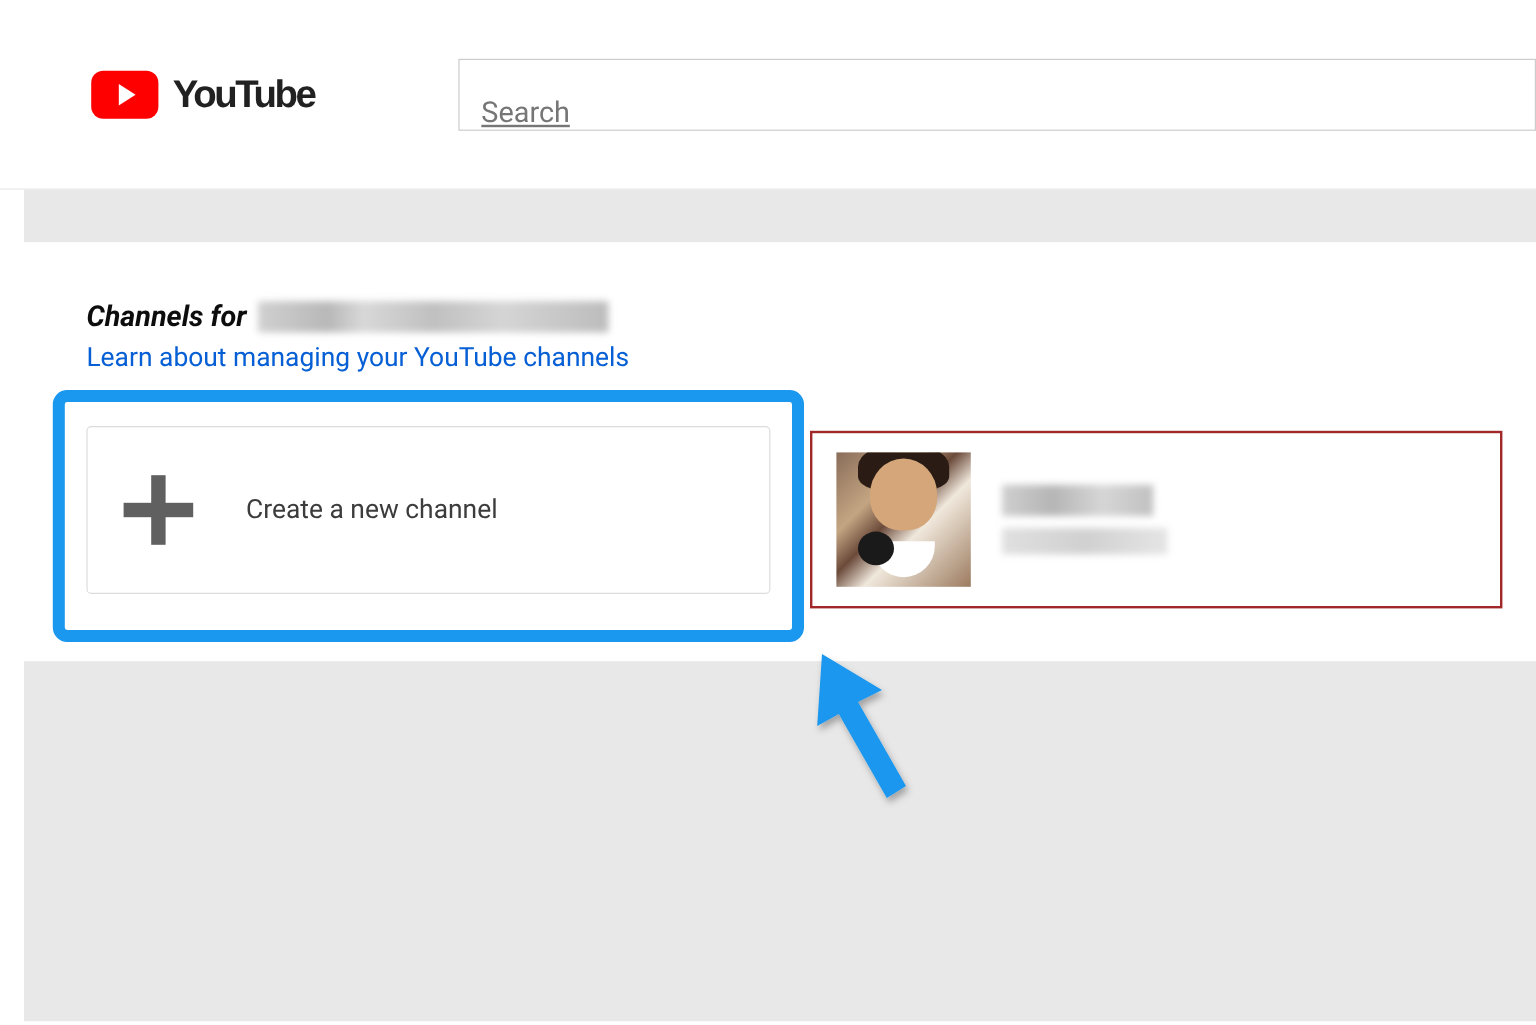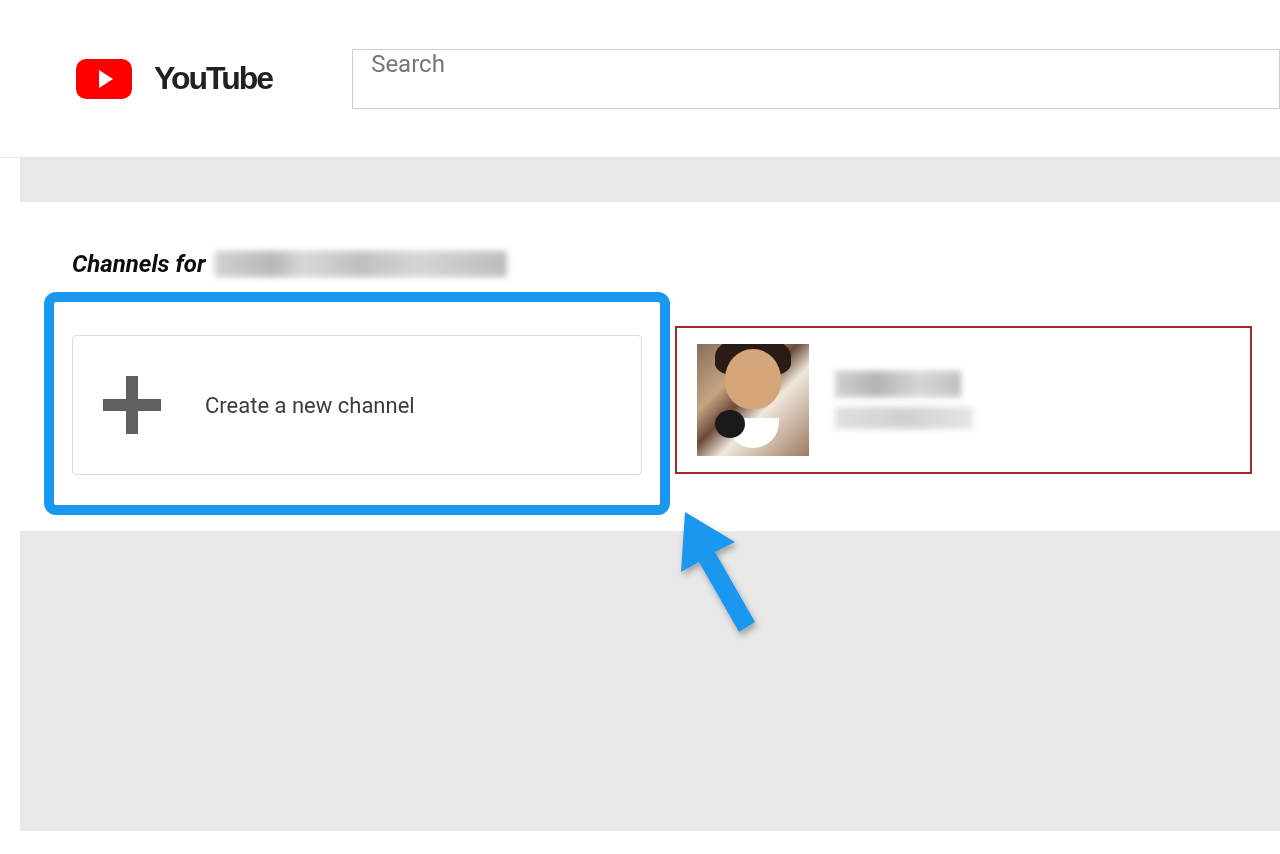--- a/index.html
+++ b/index.html
@@ -18,21 +18,21 @@
       display: flex;
       align-items: center;
       padding: 20px 0 20px 76px;
       background: #fff;
       height: 158px;
       border-bottom: 1px solid #e8e8e8;
     }
     .logo-wrap {
       display: flex;
       align-items: center;
-      gap: 22px;
+      gap: 12px;
     }
     .yt-icon {
       width: 56px;
       height: 40px;
       background: #ff0000;
       border-radius: 10px;
       display: flex;
       align-items: center;
       justify-content: center;
     }
@@ -45,30 +45,31 @@
       margin-left: 3px;
     }
     .yt-text {
       font-size: 32px;
       font-weight: 700;
       letter-spacing: -2px;
       color: #212121;
       font-family: 'Arial Black', Arial, sans-serif;
     }
     .search-box {
-      margin-left: 80px;
+      margin-left: 120px;
       flex: 1;
       height: 60px;
       border: 1px solid #ccc;
       padding: 0 18px;
       font-size: 24px;
       color: #767676;
       display: flex;
-      align-items: flex-start;
-      background: #fff;
+      align-items: flex-end;
+      background: #fff;
+      text-decoration: underline;
     }
     .gray-band {
       height: 44px;
       background: #e8e8e8;
       margin-left: 20px;
     }
     .content {
       background: #fff;
       padding: 48px 0 0 52px;
       margin-left: 20px;
@@ -98,21 +99,21 @@
     }
     .cards-row {
       display: flex;
       gap: 5px;
       margin-top: 14px;
       position: relative;
     }
     .highlight-wrap {
       border: 10px solid #1a97ef;
       border-radius: 12px;
-      padding: 33px 18px 30px 18px;
+      padding: 20px 18px 30px 18px;
       background: #fff;
       margin-left: -28px;
     }
     .create-card {
       width: 570px;
       height: 140px;
       border: 1px solid #dcdcdc;
       border-radius: 4px;
       display: flex;
       align-items: center;
@@ -247,20 +248,21 @@
   </div>
 </div>
 
 <div class="gray-band"></div>
 
 <div class="content">
   <div class="channels-heading">
     <span>Channels for</span>
     <span class="blur-text"></span>
   </div>
+  <a href="#" class="learn-link">Learn about managing your YouTube channels</a>
 
   <div class="cards-row">
     <div class="highlight-wrap">
       <div class="create-card">
         <div class="plus-icon"></div>
         <span class="create-label">Create a new channel</span>
       </div>
     </div>
 
     <div class="channel-card">

